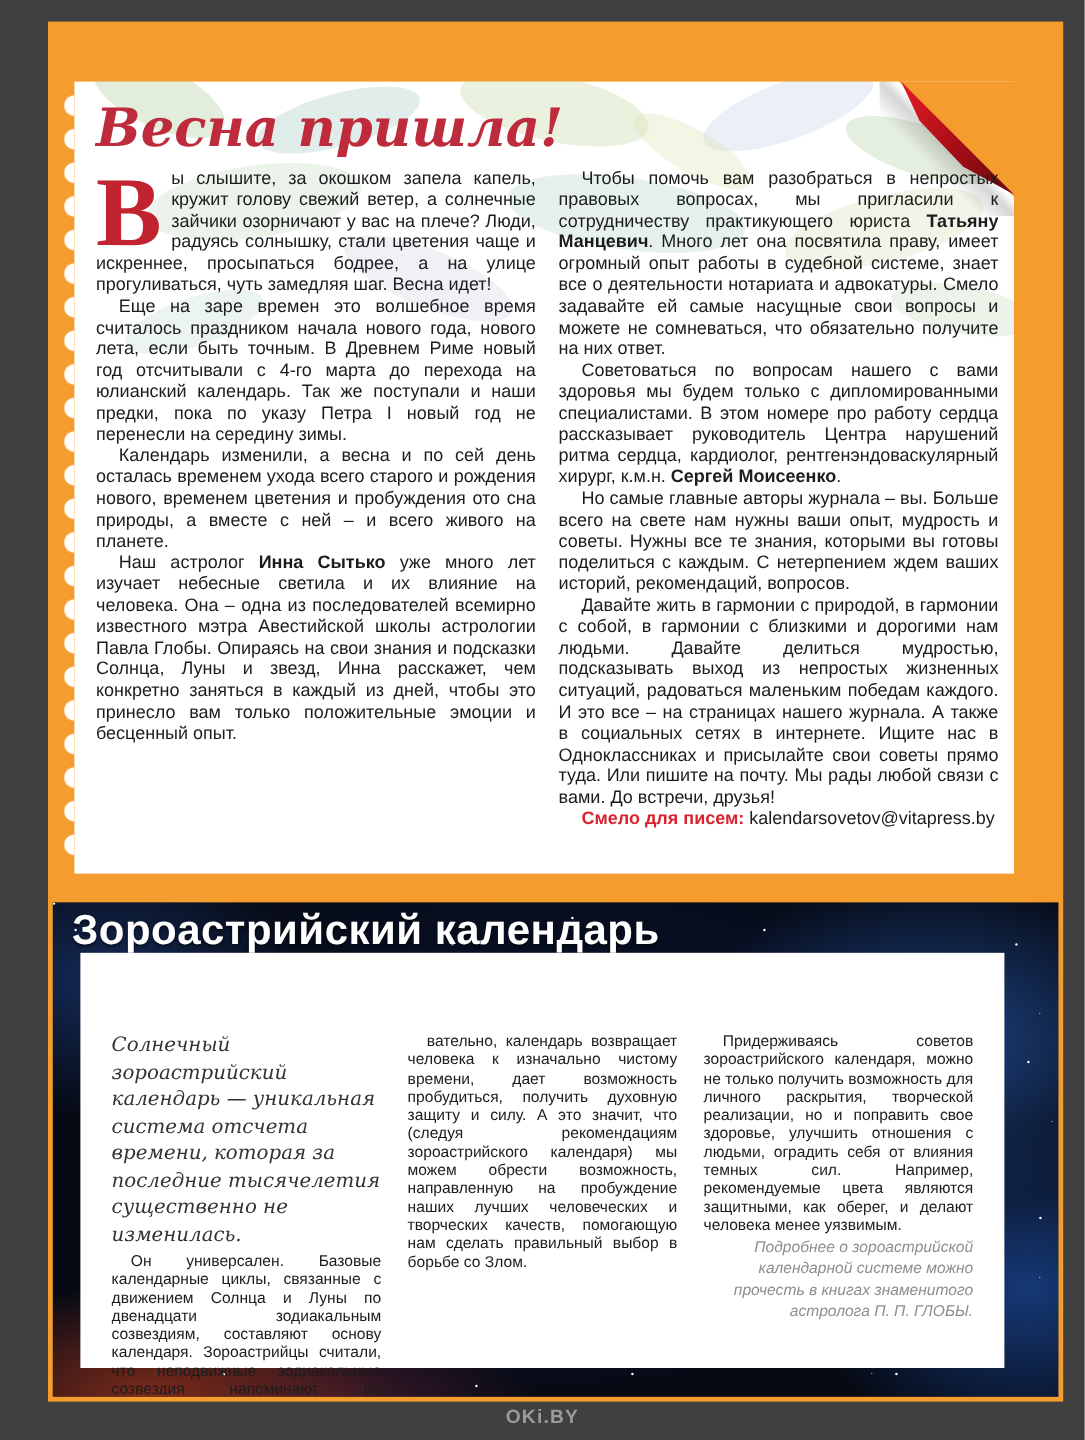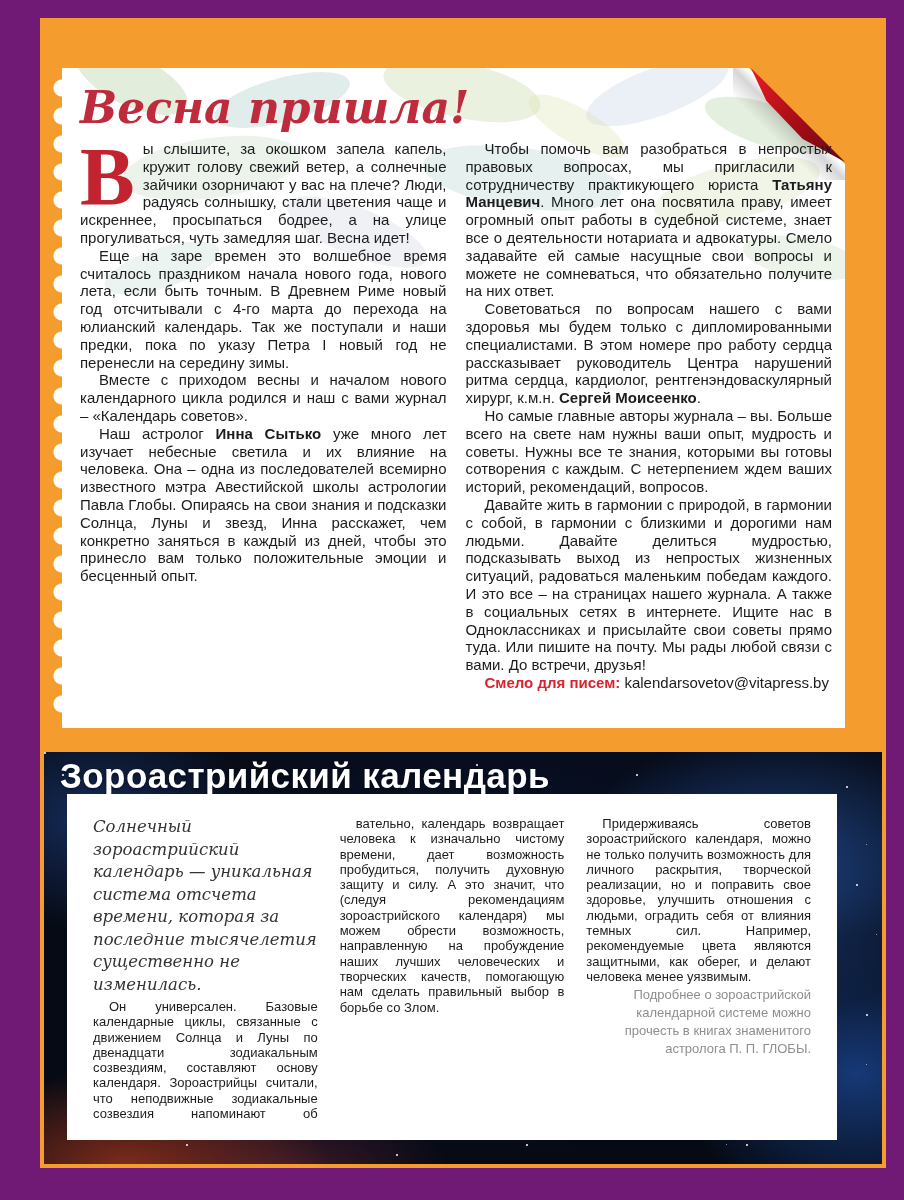--- a/index.html
+++ b/index.html
@@ -1,17 +1,17 @@
 <!DOCTYPE html>
 <html><head>
 <meta charset="utf-8">
 <style>
   html,body{margin:0;padding:0;background:#ffffff;}
   body{font-family:"Liberation Sans",sans-serif;}
-  .canvas{position:relative;width:904px;height:1200px;background:#701a75;overflow:hidden;}
+  .canvas{position:relative;width:904px;height:1200px;background:#404040;overflow:hidden;}
   .page{position:absolute;left:40px;top:18px;width:846px;height:1150px;background:#F49C2D;}
 
   
   .sheet{position:absolute;left:22px;top:50px;width:783px;height:660px;background:#fff;}
   .scallops{position:absolute;left:-12px;top:6px;width:12px;height:648px;
     background-image:radial-gradient(circle 9px at 12px 14px,#fff 8px,rgba(255,255,255,0) 9px);
     background-size:12px 28px;background-repeat:repeat-y;}
   .leaves{position:absolute;left:0;top:0;width:100%;height:100%;overflow:hidden;pointer-events:none;}
   .leaves i{position:absolute;border-radius:50%;}
   .leaves i:nth-child(1){left:10px;top:-12px;width:120px;height:50px;transform:rotate(25deg);background:rgba(150,190,130,.28);}
@@ -74,25 +74,25 @@
     822px 92px rgba(255,255,255,.7),832px 182px rgba(255,255,255,.7),62px 242px rgba(255,255,255,.7),
     112px 302px rgba(255,255,255,.7),232px 382px rgba(255,255,255,.7),412px 362px rgba(255,255,255,.7),
     512px 382px rgba(255,255,255,.7),602px 122px rgba(255,255,255,.7),682px 392px rgba(255,255,255,.7),
     272px 282px rgba(255,255,255,.7),162px 62px rgba(255,255,255,.7),372px 62px rgba(255,255,255,.7),
     47px 152px rgba(255,255,255,.7),132px 352px rgba(255,255,255,.7),582px 232px rgba(255,255,255,.7),
     732px 152px rgba(255,255,255,.7),822px 312px rgba(255,255,255,.7);}
   .band-title{position:absolute;left:16px;top:4px;margin:0;font:bold 35px/40px "Liberation Sans",sans-serif;
     color:#fff;letter-spacing:.4px;text-shadow:0 1px 3px rgba(0,0,0,.6);}
   .panel{position:absolute;left:23px;top:42px;width:770px;height:346px;background:#fff;
     box-sizing:border-box;padding:22px 26px;}
-  .panel-cols{display:flex;gap:22px;height:100%;overflow:hidden;}
+  .panel-cols{display:flex;gap:22px;height:100%;overflow:hidden;margin-top:44px;}
   .pcol{flex:1;font-size:13px;line-height:15.3px;color:#1C1C1E;text-align:justify;}
   .pcol p{margin:0;text-indent:16px;}
   .pcol p.lead{font:italic 16.5px/22.5px "DejaVu Serif",serif;color:#333;text-indent:0;text-align:left;margin-bottom:3px;}
-  .pcol p.footnote{color:#8E8E8E;text-align:right;text-indent:0;line-height:18px;margin-top:2px;}
+  .pcol p.footnote{color:#8E8E8E;text-align:right;text-indent:0;line-height:18px;margin-top:2px;font-style:italic;}
 
   .watermark{position:absolute;left:0;right:0;top:1172px;text-align:center;
     font:bold 16px/20px "Liberation Sans",sans-serif;color:#9B9B9B;letter-spacing:1px;}
 </style>
 </head>
 <body>
 
 <div class="canvas">
   <div class="page">
 
@@ -117,29 +117,29 @@
       <div class="curl-red"></div>
 
       <div class="sheet-inner">
         <h1 class="title">Весна пришла!</h1>
         <div class="cols">
           <div class="col">
             <span class="dropcap">В</span>
             <div>
                 <p class="no-indent"><span>ы слышите, за окошком запела капель, кружит голову свежий ветер, а солнечные зайчики озорничают у вас на плече? Люди, радуясь солнышку, стали цветения чаще и искреннее, просыпаться бодрее, а на улице прогуливаться, чуть замедляя шаг. Весна идет!</span></p>
                 <p><span>Еще на заре времен это волшебное время считалось праздником начала нового года, нового лета, если быть точным. В Древнем Риме новый год отсчитывали с 4-го марта до перехода на юлианский календарь. Так же поступали и наши предки, пока по указу Петра I новый год не перенесли на середину зимы.</span></p>
-                <p><span>Вместе с приходом весны и началом нового календарного цикла родился и наш с вами журнал – «Календарь советов».</span></p>
+                <p><span>Календарь изменили, а весна и по сей день осталась временем ухода всего старого и рождения нового, временем цветения и пробуждения ото сна природы, а вместе с ней – и всего живого на планете.</span></p>
                 <p><span>Наш астролог </span><b>Инна Сытько</b><span> уже много лет изучает небесные светила и их влияние на человека. Она – одна из последователей всемирно известного мэтра Авестийской школы астрологии Павла Глобы. Опираясь на свои знания и подсказки Солнца, Луны и звезд, Инна расскажет, чем конкретно заняться в каждый из дней, чтобы это принесло вам только положительные эмоции и бесценный опыт.</span></p>
               </div>
           </div>
           <div class="col">
             <div>
                 <p><span>Чтобы помочь вам разобраться в непростых правовых вопросах, мы пригласили к сотрудничеству практикующего юриста </span><b>Татьяну Манцевич</b><span>. Много лет она посвятила праву, имеет огромный опыт работы в судебной системе, знает все о деятельности нотариата и адвокатуры. Смело задавайте ей самые насущные свои вопросы и можете не сомневаться, что обязательно получите на них ответ.</span></p>
                 <p><span>Советоваться по вопросам нашего с вами здоровья мы будем только с дипломированными специалистами. В этом номере про работу сердца рассказывает руководитель Центра нарушений ритма сердца, кардиолог, рентгенэндоваскулярный хирург, к.м.н. </span><b>Сергей Моисеенко</b><span>.</span></p>
-                <p><span>Но самые главные авторы журнала – вы. Больше всего на свете нам нужны ваши опыт, мудрость и советы. Нужны все те знания, которыми вы готовы сотворения с каждым. С нетерпением ждем ваших историй, рекомендаций, вопросов.</span></p>
+                <p><span>Но самые главные авторы журнала – вы. Больше всего на свете нам нужны ваши опыт, мудрость и советы. Нужны все те знания, которыми вы готовы поделиться с каждым. С нетерпением ждем ваших историй, рекомендаций, вопросов.</span></p>
                 <p><span>Давайте жить в гармонии с природой, в гармонии с собой, в гармонии с близкими и дорогими нам людьми. Давайте делиться мудростью, подсказывать выход из непростых жизненных ситуаций, радоваться маленьким победам каждого. И это все – на страницах нашего журнала. А также в социальных сетях в интернете. Ищите нас в Одноклассниках и присылайте свои советы прямо туда. Или пишите на почту. Мы рады любой связи с вами. До встречи, друзья!</span></p>
                 <p><b class="red">Смело для писем: </b><span>kalendarsovetov@vitapress.by</span></p>
                 <p><span>Республика Беларусь, 220040, г. Минск, а/я 224, «Календарь советов».</span></p>
               </div>
 
           </div>
         </div>
       </div>
     </div>
 
@@ -159,13 +159,14 @@
           <div class="pcol">
               <p><span>Придерживаясь советов зороастрийского календаря, можно не только получить возможность для личного раскрытия, творческой реализации, но и поправить свое здоровье, улучшить отношения с людьми, оградить себя от влияния темных сил. Например, рекомендуемые цвета являются защитными, как оберег, и делают человека менее уязвимым.</span></p>
               <p class="footnote"><span>Подробнее о зороастрийской календарной системе можно прочесть в книгах знаменитого астролога П. П. ГЛОБЫ.</span></p>
             </div>
         </div>
       </div>
     </div>
 
   </div>
 
+  <div class="watermark">OKi.BY</div>
 </div>
 
 </body></html>

